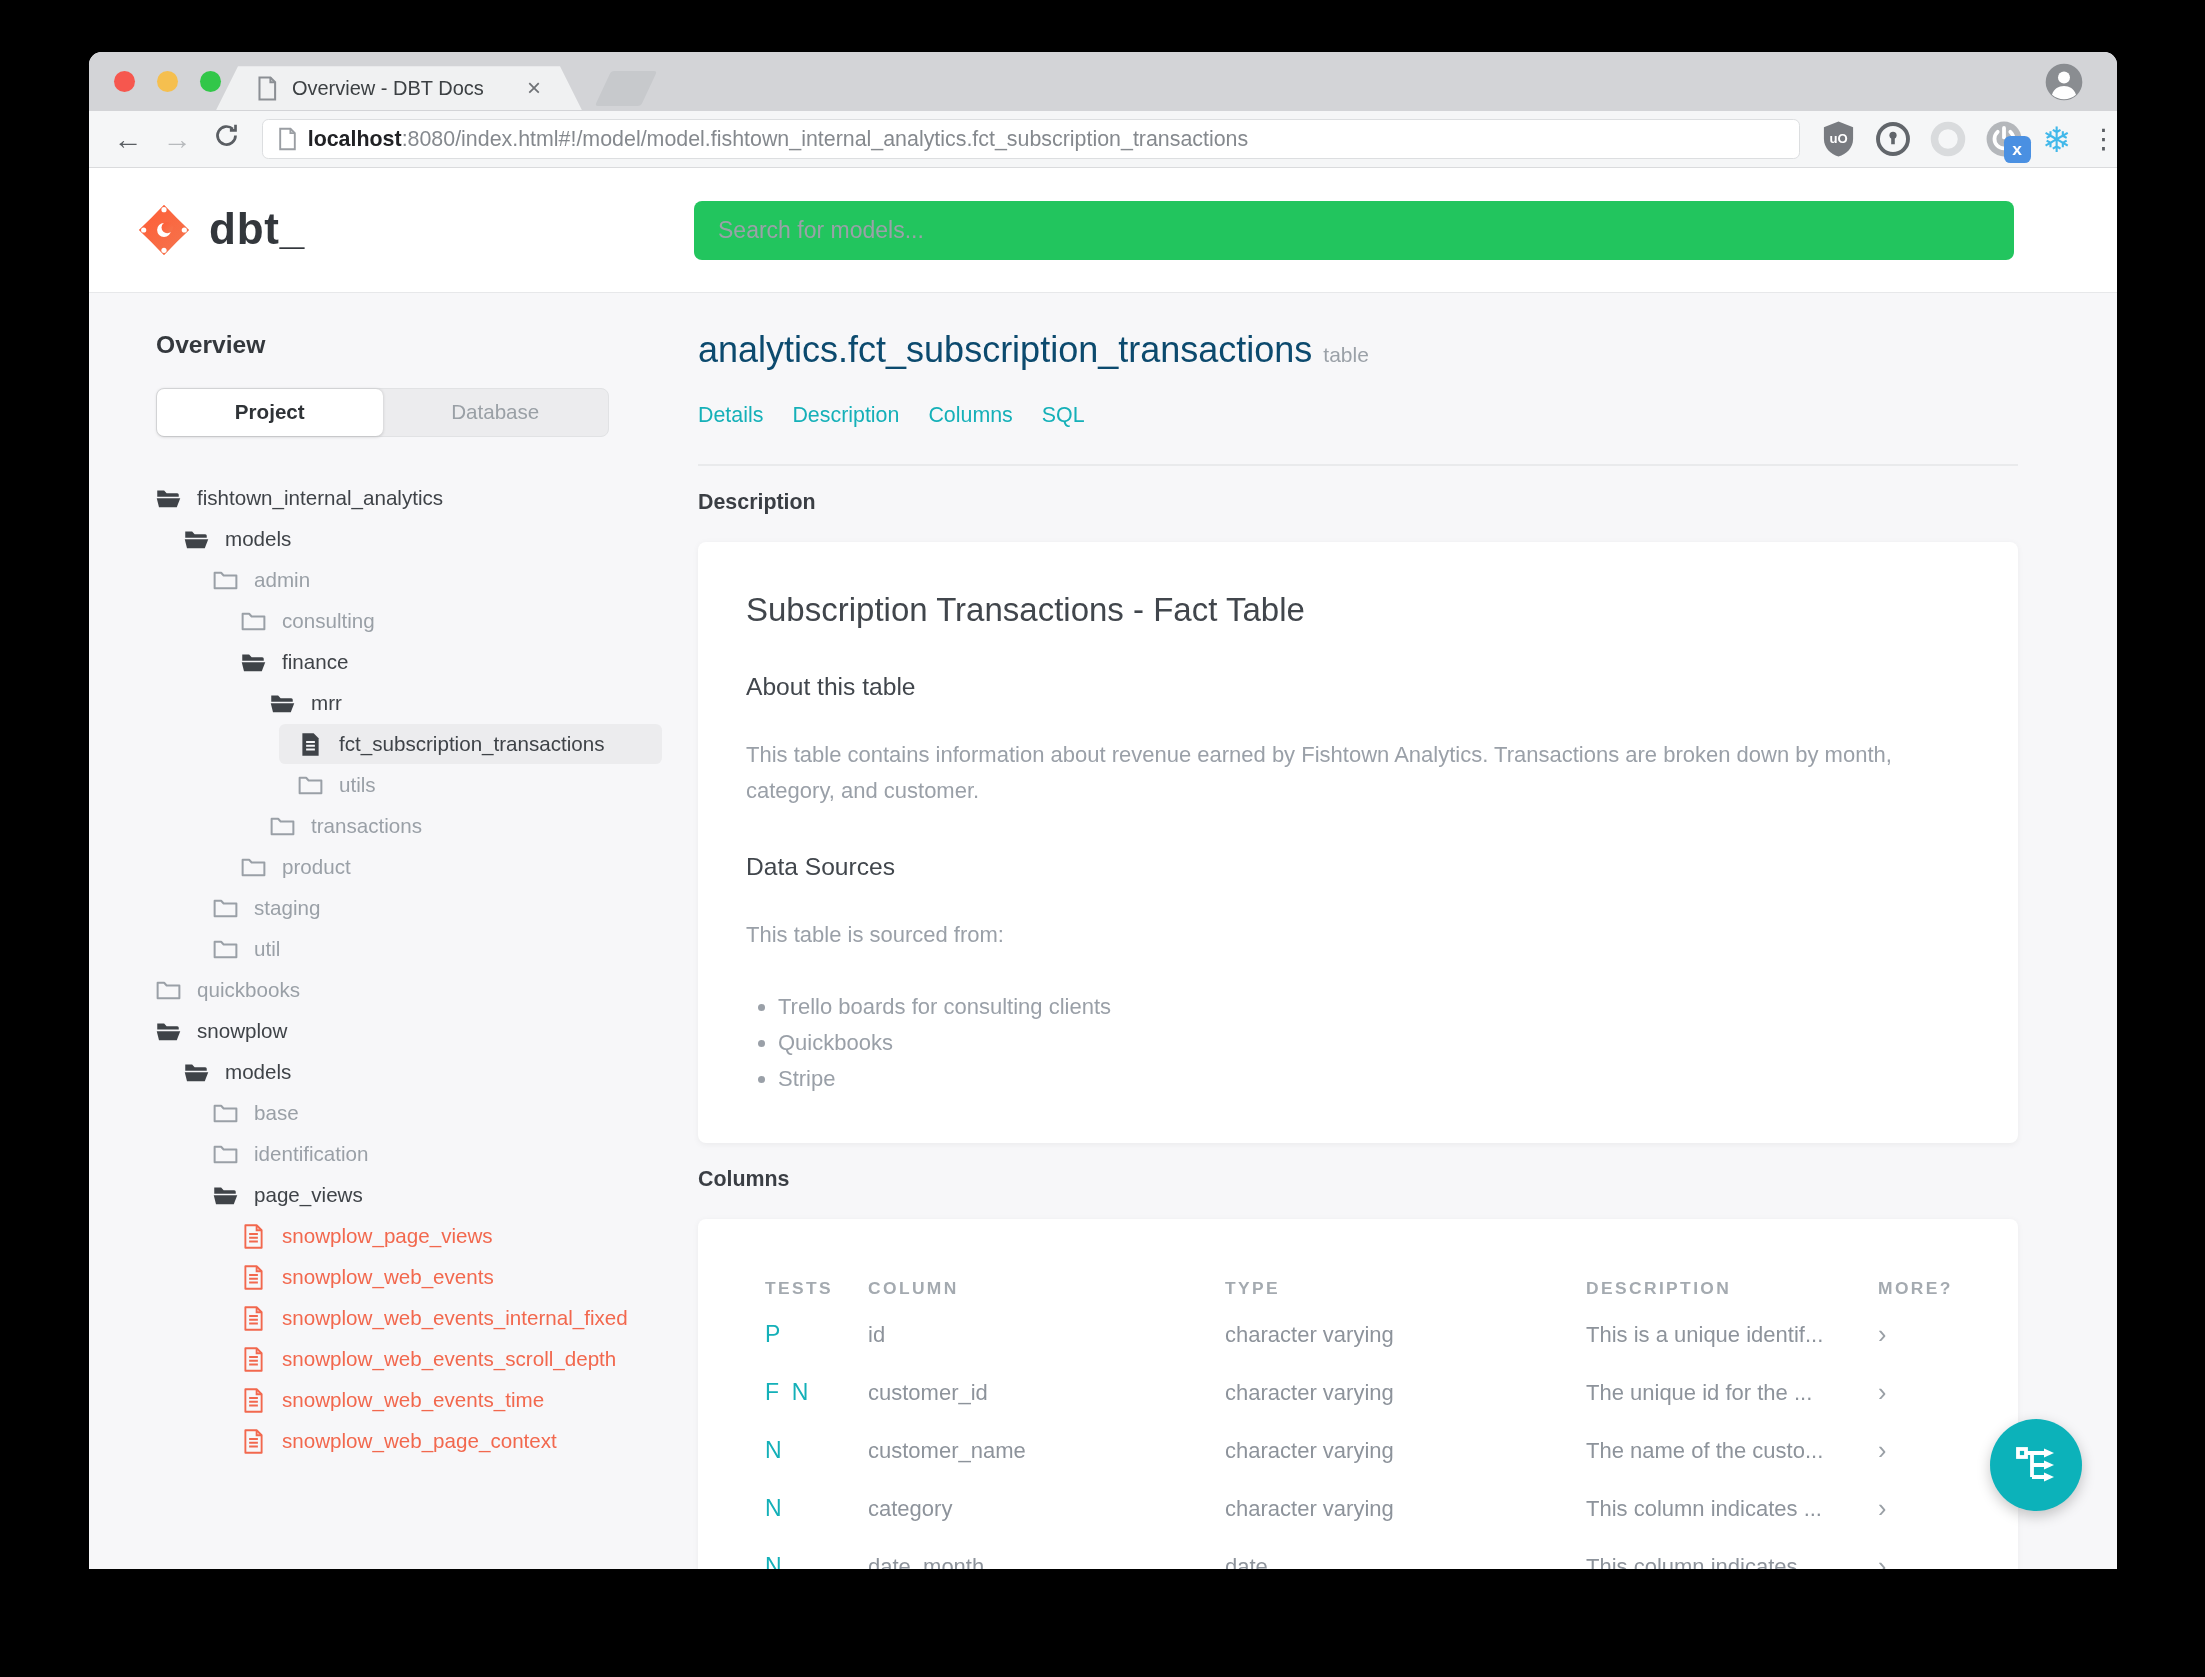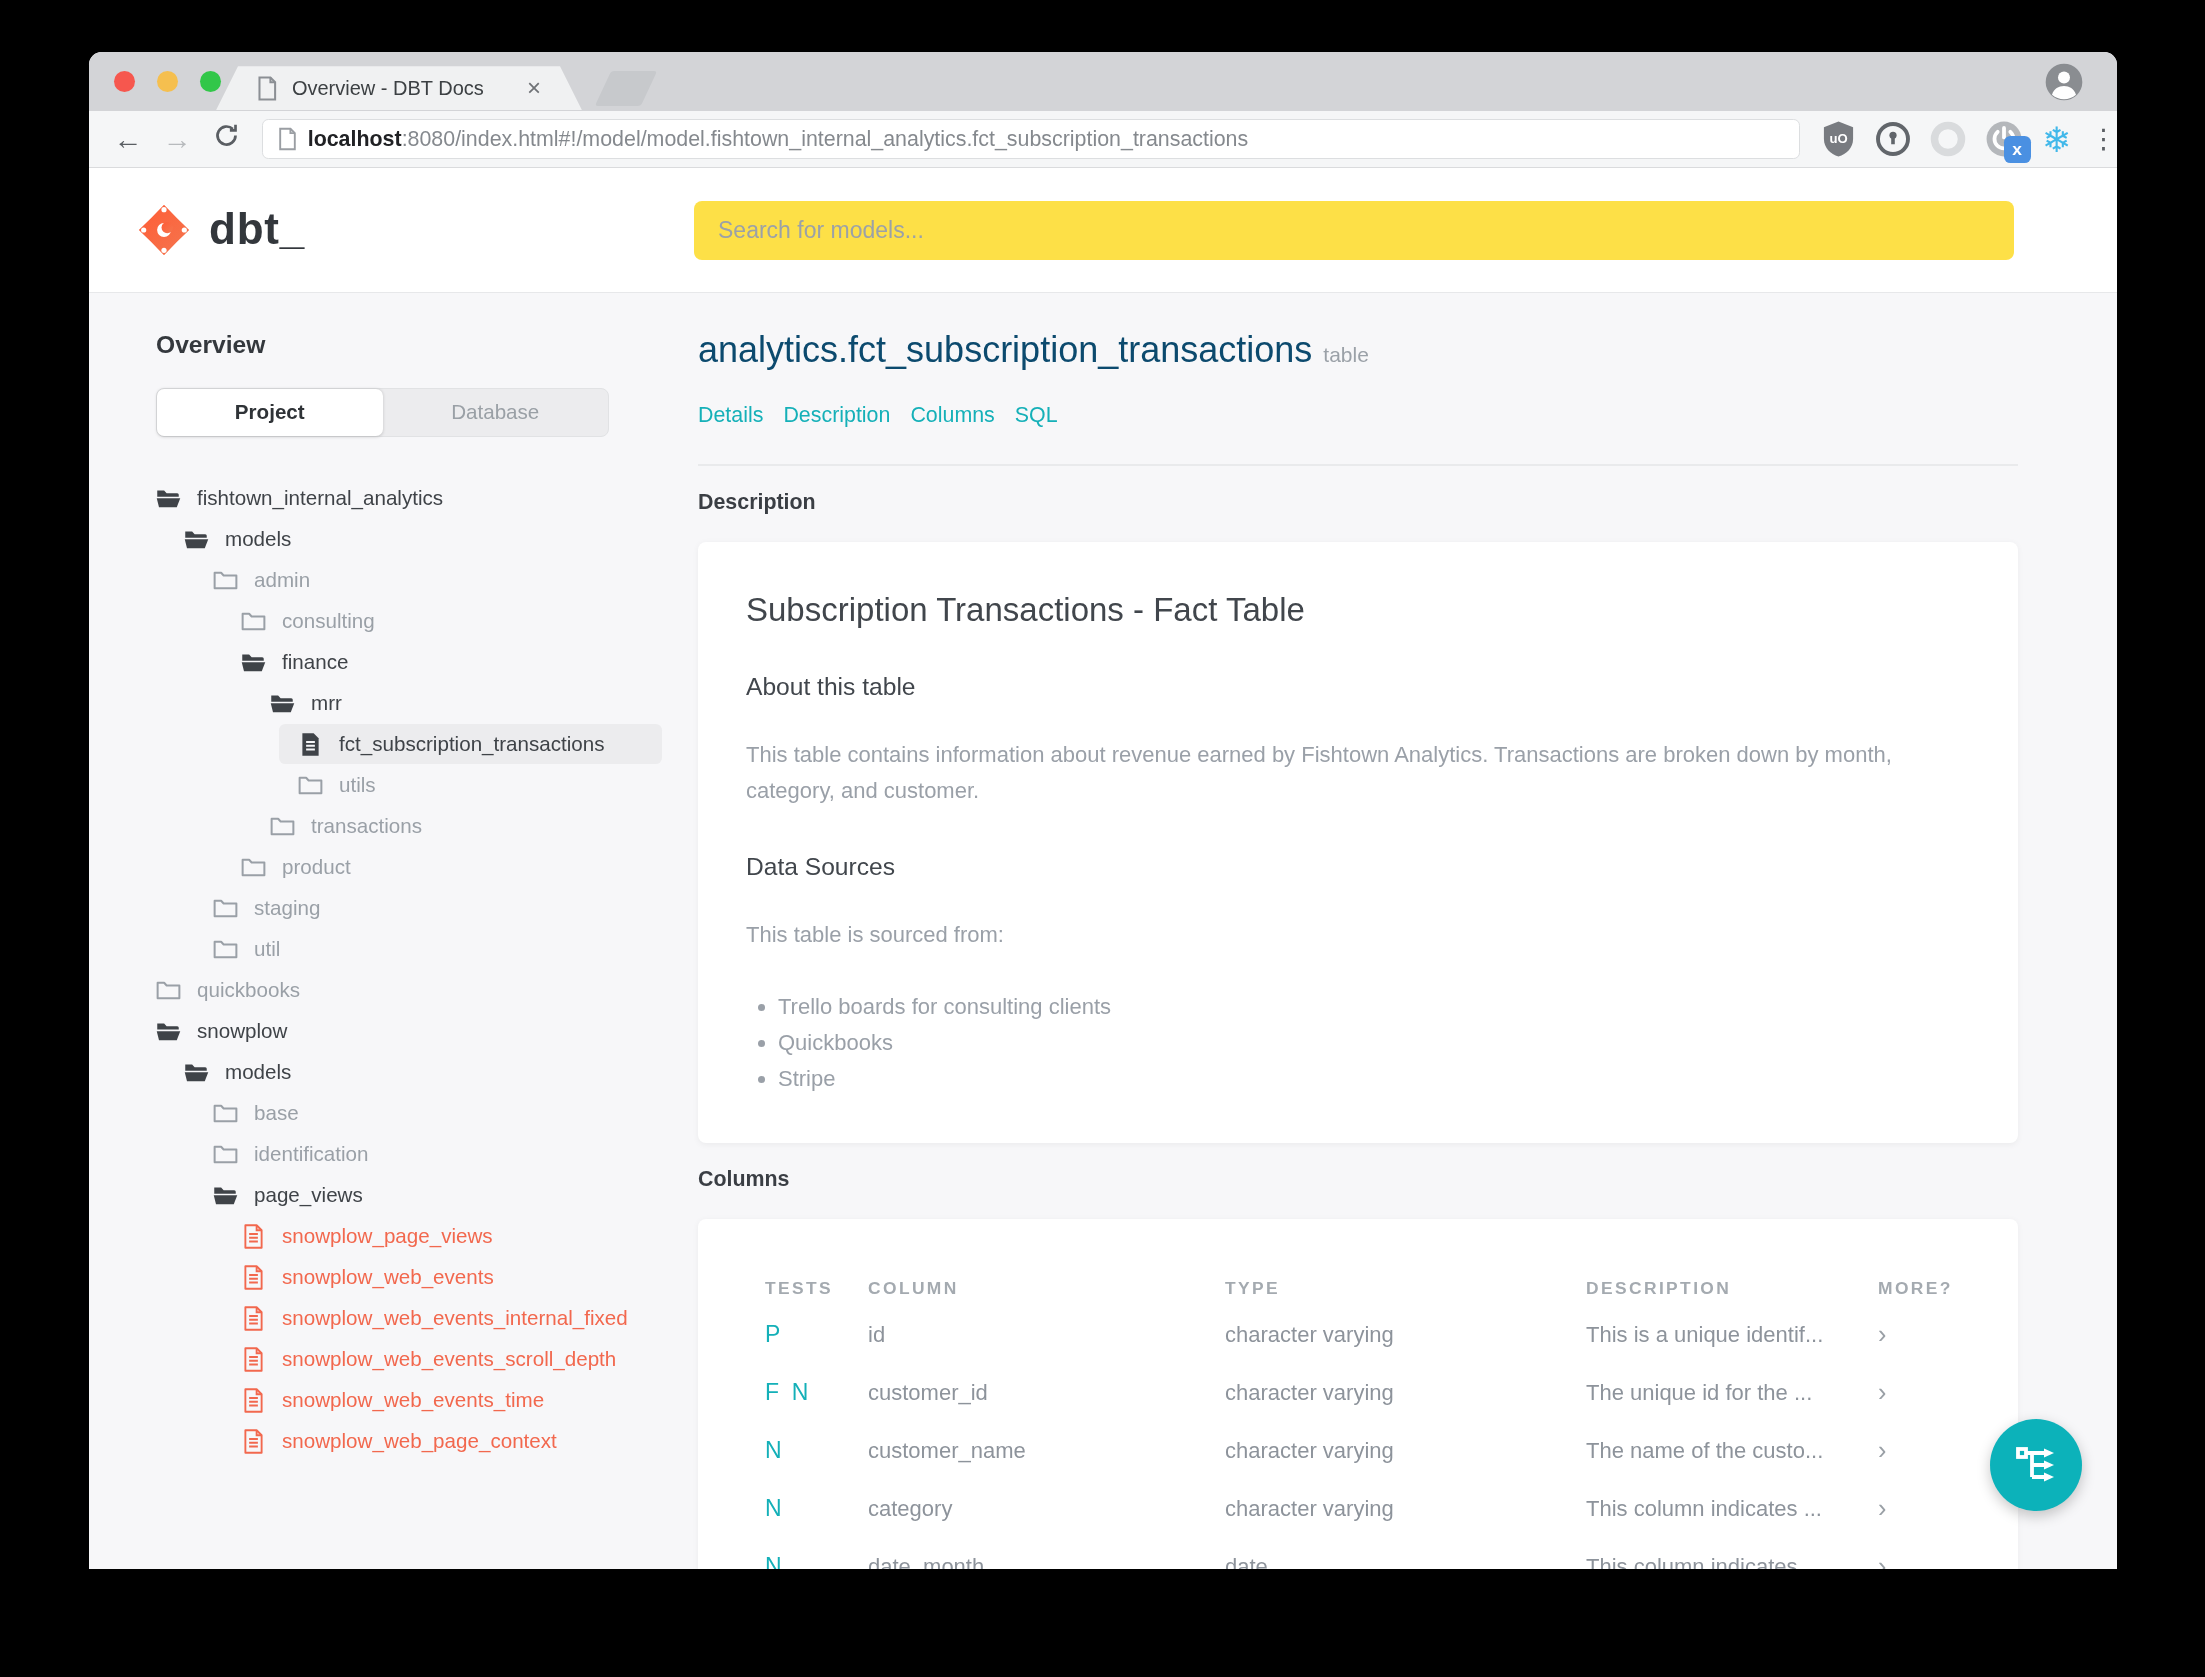--- a/index.html
+++ b/index.html
@@ -36,21 +36,21 @@
   .url-host { color:#202124; font-weight:700; }
   .url-rest { color:#85898e; }
   .ext-icons { display:flex; align-items:center; gap:19px; margin-left:20.6px; }
   .kebab { font-size:27px; color:#5a5e63; letter-spacing:0; }
 
   
   .appheader { position:relative; height:125px; background:#fff; border-bottom:1.6px solid #e7e8ea;
                display:flex; align-items:center; }
   .logo { margin-left:49px; display:flex; align-items:flex-start; gap:19px; }
   .logo-text { font-size:44px; font-weight:700; color:#33373c; letter-spacing:0.8px; }
-  .search { position:absolute; left:605px; top:33px; width:1320px; height:59px; background:#fde047;
+  .search { position:absolute; left:605px; top:33px; width:1320px; height:59px; background:#22c55e;
             border:none; border-radius:8px; font-size:23px; color:#3c4045; padding:0 24px;
             font-family:"Liberation Sans","DejaVu Sans",sans-serif; }
   .search::placeholder { color:#9ba1a8; }
 
   
   .content { display:flex; height:1276px; }
   .sidebar { width:609px; flex:none; padding-top:38px; overflow:hidden; }
   .side-heading { font-size:24.6px; font-weight:700; color:#34383d; margin-left:67px; }
   .segmented { margin:28.5px 0 0 67px; width:453px; height:49px; background:#ececee;
                border:1.6px solid #e1e2e4; border-radius:8px; display:flex; }
@@ -68,21 +68,21 @@
   .tree-item.ic-file-solid   .i-file-solid   { display:block; }
   .tree-item.ic-file-outline .i-file-outline { display:block; }
   .tree-item.selected::before { content:""; position:absolute; top:0.8px; bottom:0.8px;
       left:calc(var(--ind) - 19px); right:36px; background:#ececee; border-radius:6.3px; }
   .tree-item > * { position:relative; }
 
   
   .main { width:1320px; padding-top:36px; }
   .page-title { font-size:36px; color:#0c4a6e; font-weight:500; }
   .title-badge { font-size:21px; color:#9ba1a8; font-weight:400; margin-left:11px; }
-  .model-nav { display:flex; gap:20px; margin-top:32px; }
+  .model-nav { display:flex; gap:29px; margin-top:32px; }
   .model-nav a { font-size:21.4px; color:#15b0b8; text-decoration:none; }
   .hr { height:1.6px; background:#e9eaec; margin-top:36px; }
   .section-heading { font-size:21.4px; font-weight:700; color:#3a3e44; margin-top:24px; }
   .card { background:#fff; border-radius:8px; box-shadow:0 1.6px 6.3px rgba(0,0,0,.05); margin-top:27px; }
   .card.doc { padding:49px 44px 46px 48px; }
   .doc-title { font-size:33px; font-weight:400; color:#41464c; }
   .doc-sub { font-size:24.6px; font-weight:400; color:#41464c; margin-top:44px; }
   .doc-p { font-size:22px; color:#9aa0a8; margin-top:36px; line-height:36px; max-width:1237px; }
   .doc-ul { margin:36px 0 0 32px; }
   .doc-ul li { font-size:22px; color:#9aa0a8; line-height:36px; }

